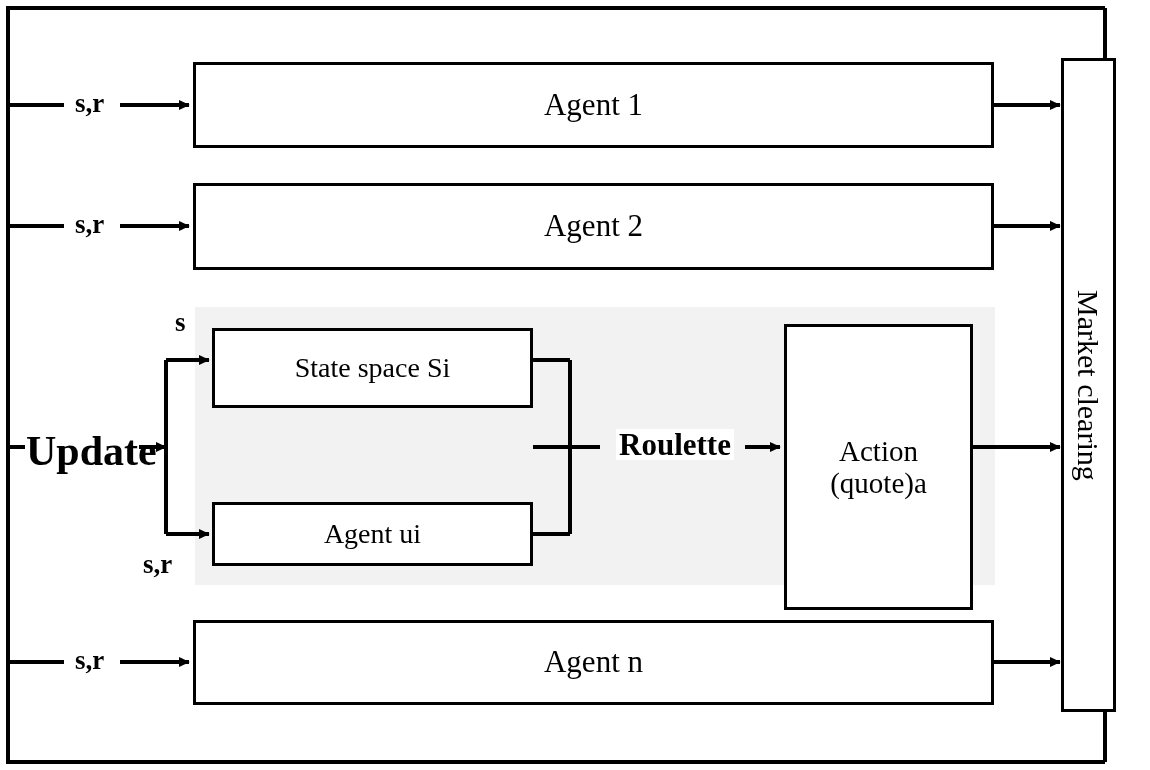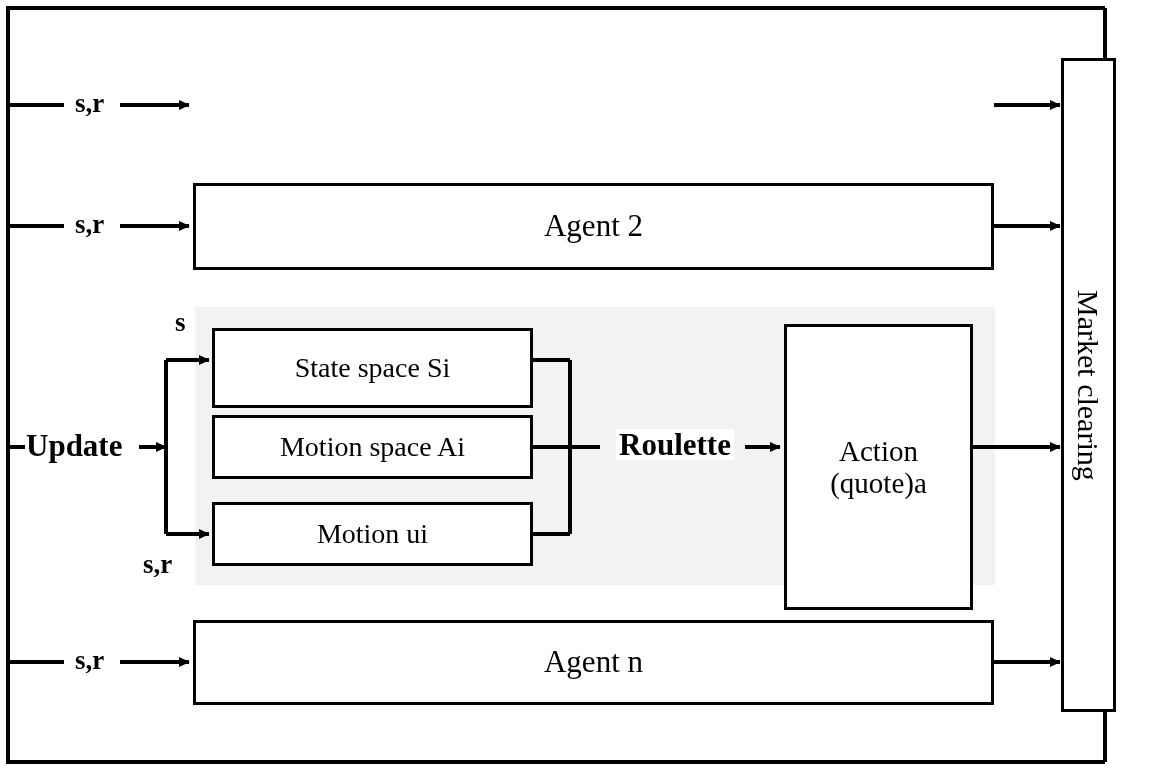--- a/index.html
+++ b/index.html
@@ -52,21 +52,21 @@
     position: absolute;
     color: #000000;
     font-size: 28px;
     line-height: 1;
     white-space: nowrap;
     background: #ffffff;
     padding: 0 3px;
     font-weight: bold;
   }
   .wire-label.plain { background: transparent; }
-  .lbl-update { font-size: 31px; }
+  .lbl-update { font-size: 42px; }
   .lbl-roulette { font-size: 31px; margin-left: 12px; }
   .lbl-tiny { font-size: 27px; }
 </style>
 </head>
 <body>
 
 <div id="canvas">
 
   <div class="panel" style="left:195px; top:307px; width:800px; height:278px;"></div>
 
@@ -113,35 +113,35 @@
 
       <path d="M973,447 L1060,447" marker-end="url(#ah)"></path>
 
       <path d="M8,662 L64,662"></path>
       <path d="M120,662 L189,662" marker-end="url(#ah)"></path>
 
       <path d="M994,662 L1060,662" marker-end="url(#ah)"></path>
     </g>
   </svg>
 
+  <div class="node agent-box" style="left:193px; top:62px; width:801px; height:86px;">
+    <span>Agent 1</span>
+  </div>
 
   <div class="node agent-box" style="left:193px; top:183px; width:801px; height:87px;">
     <span>Agent 2</span>
   </div>
 
   <div class="node sub-box" style="left:212px; top:328px; width:321px; height:80px;">
     <span>State space  Si</span>
   </div>
 
-  <div class="node sub-box" style="left:212px; top:415px; width:321px; height:64px;">
-    <span>Motion space Ai</span>
-  </div>
 
   <div class="node sub-box" style="left:212px; top:502px; width:321px; height:64px;">
-    <span>Motion ui</span>
+    <span>Agent ui</span>
   </div>
 
   <div class="node action-box" style="left:784px; top:324px; width:189px; height:286px; flex-direction:column;">
     <span>Action</span>
     <span>(quote)a</span>
   </div>
 
   <div class="node agent-box" style="left:193px; top:620px; width:801px; height:85px;">
     <span>Agent n</span>
   </div>

